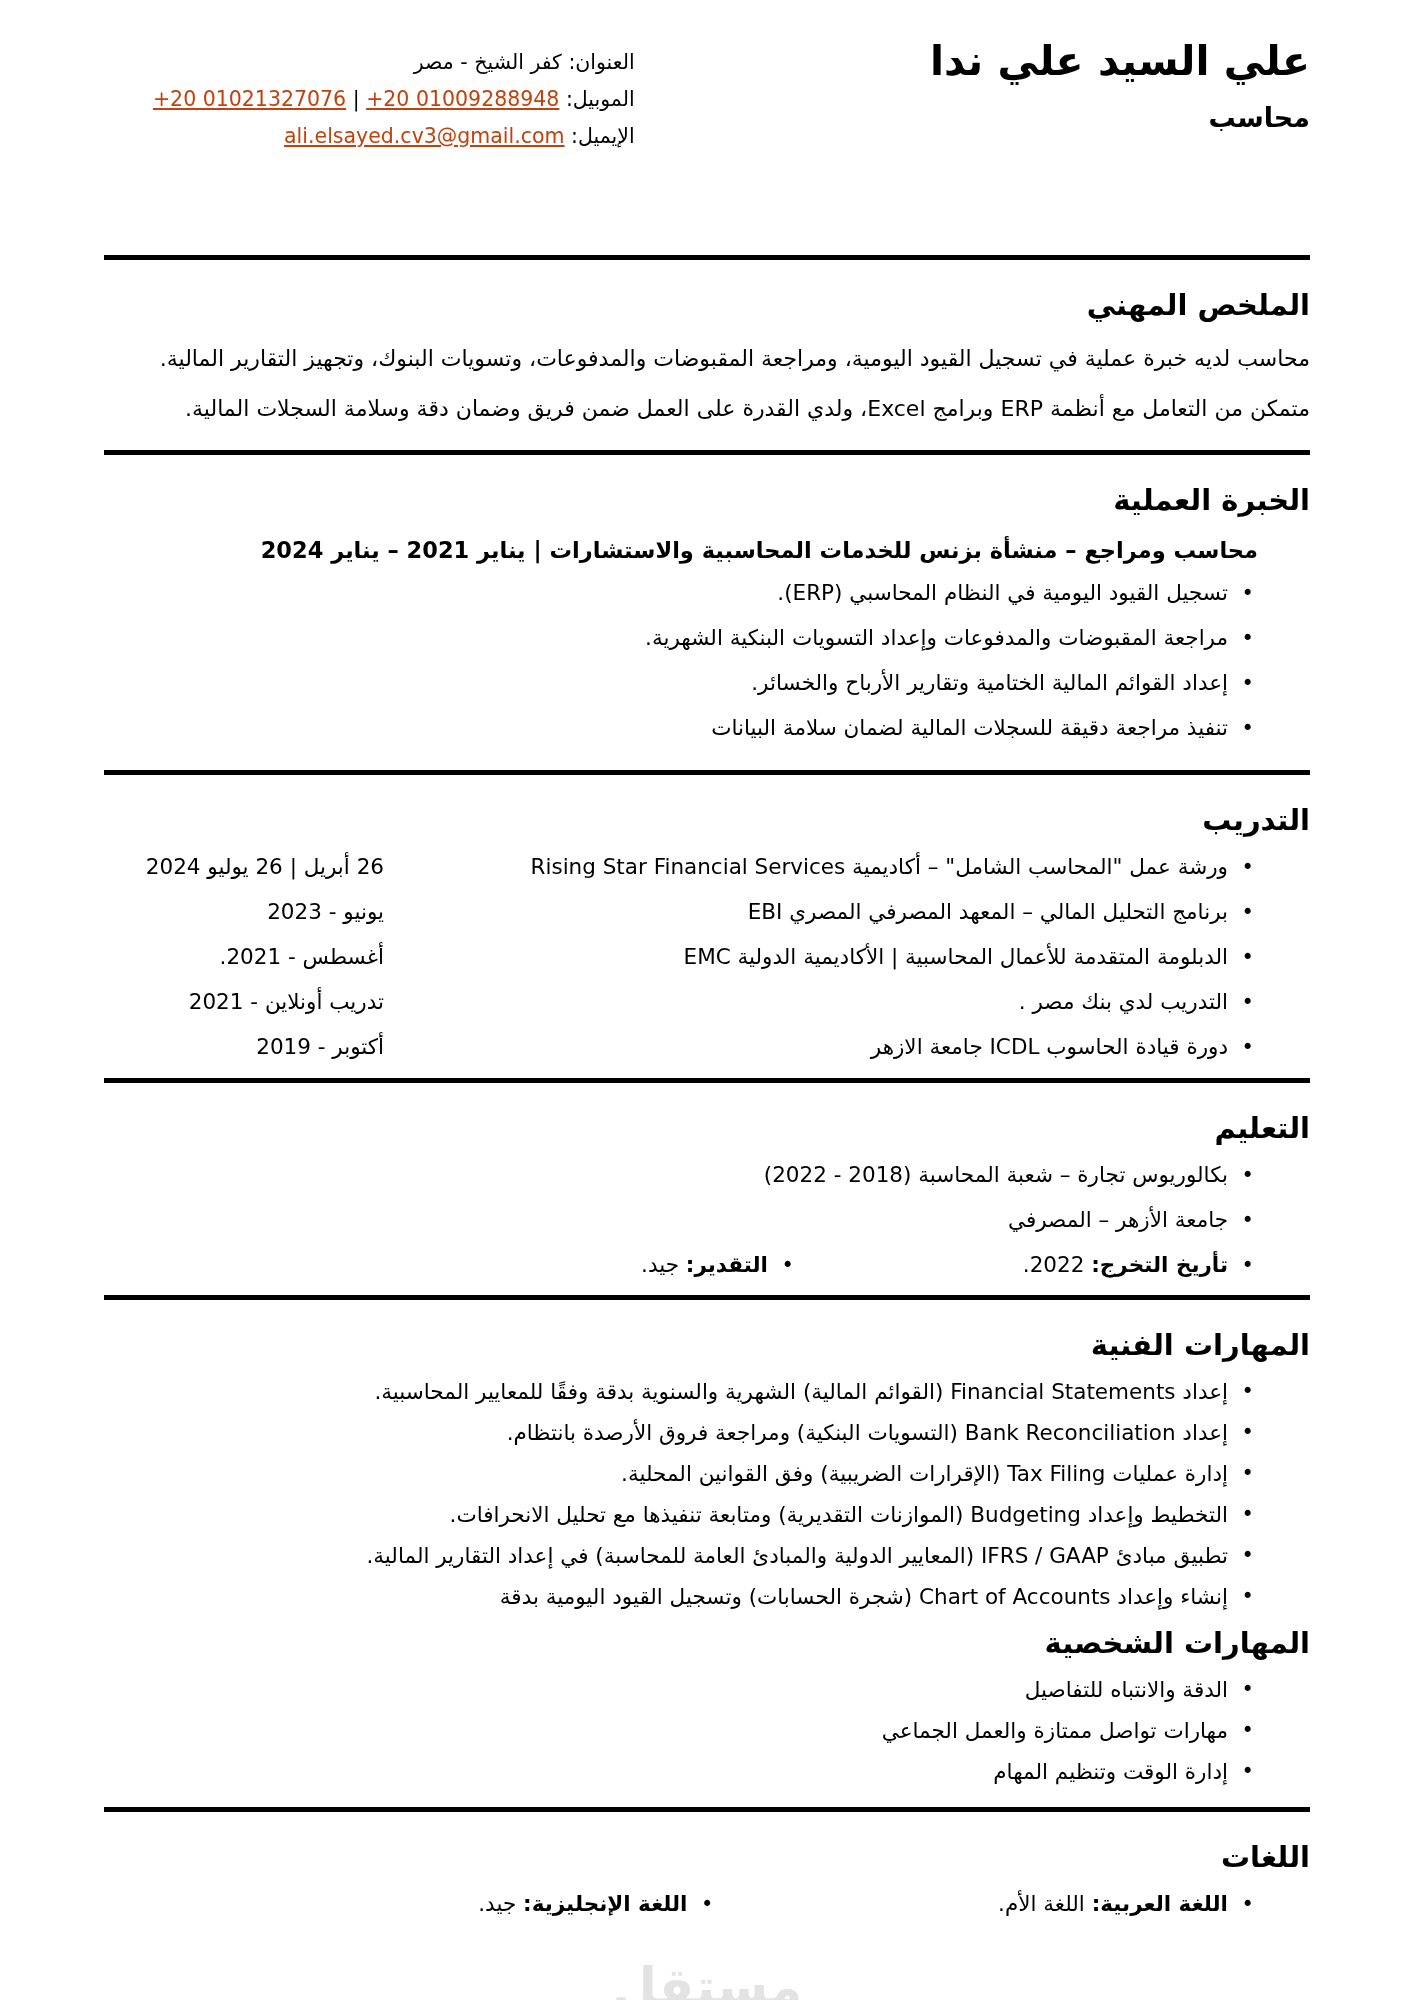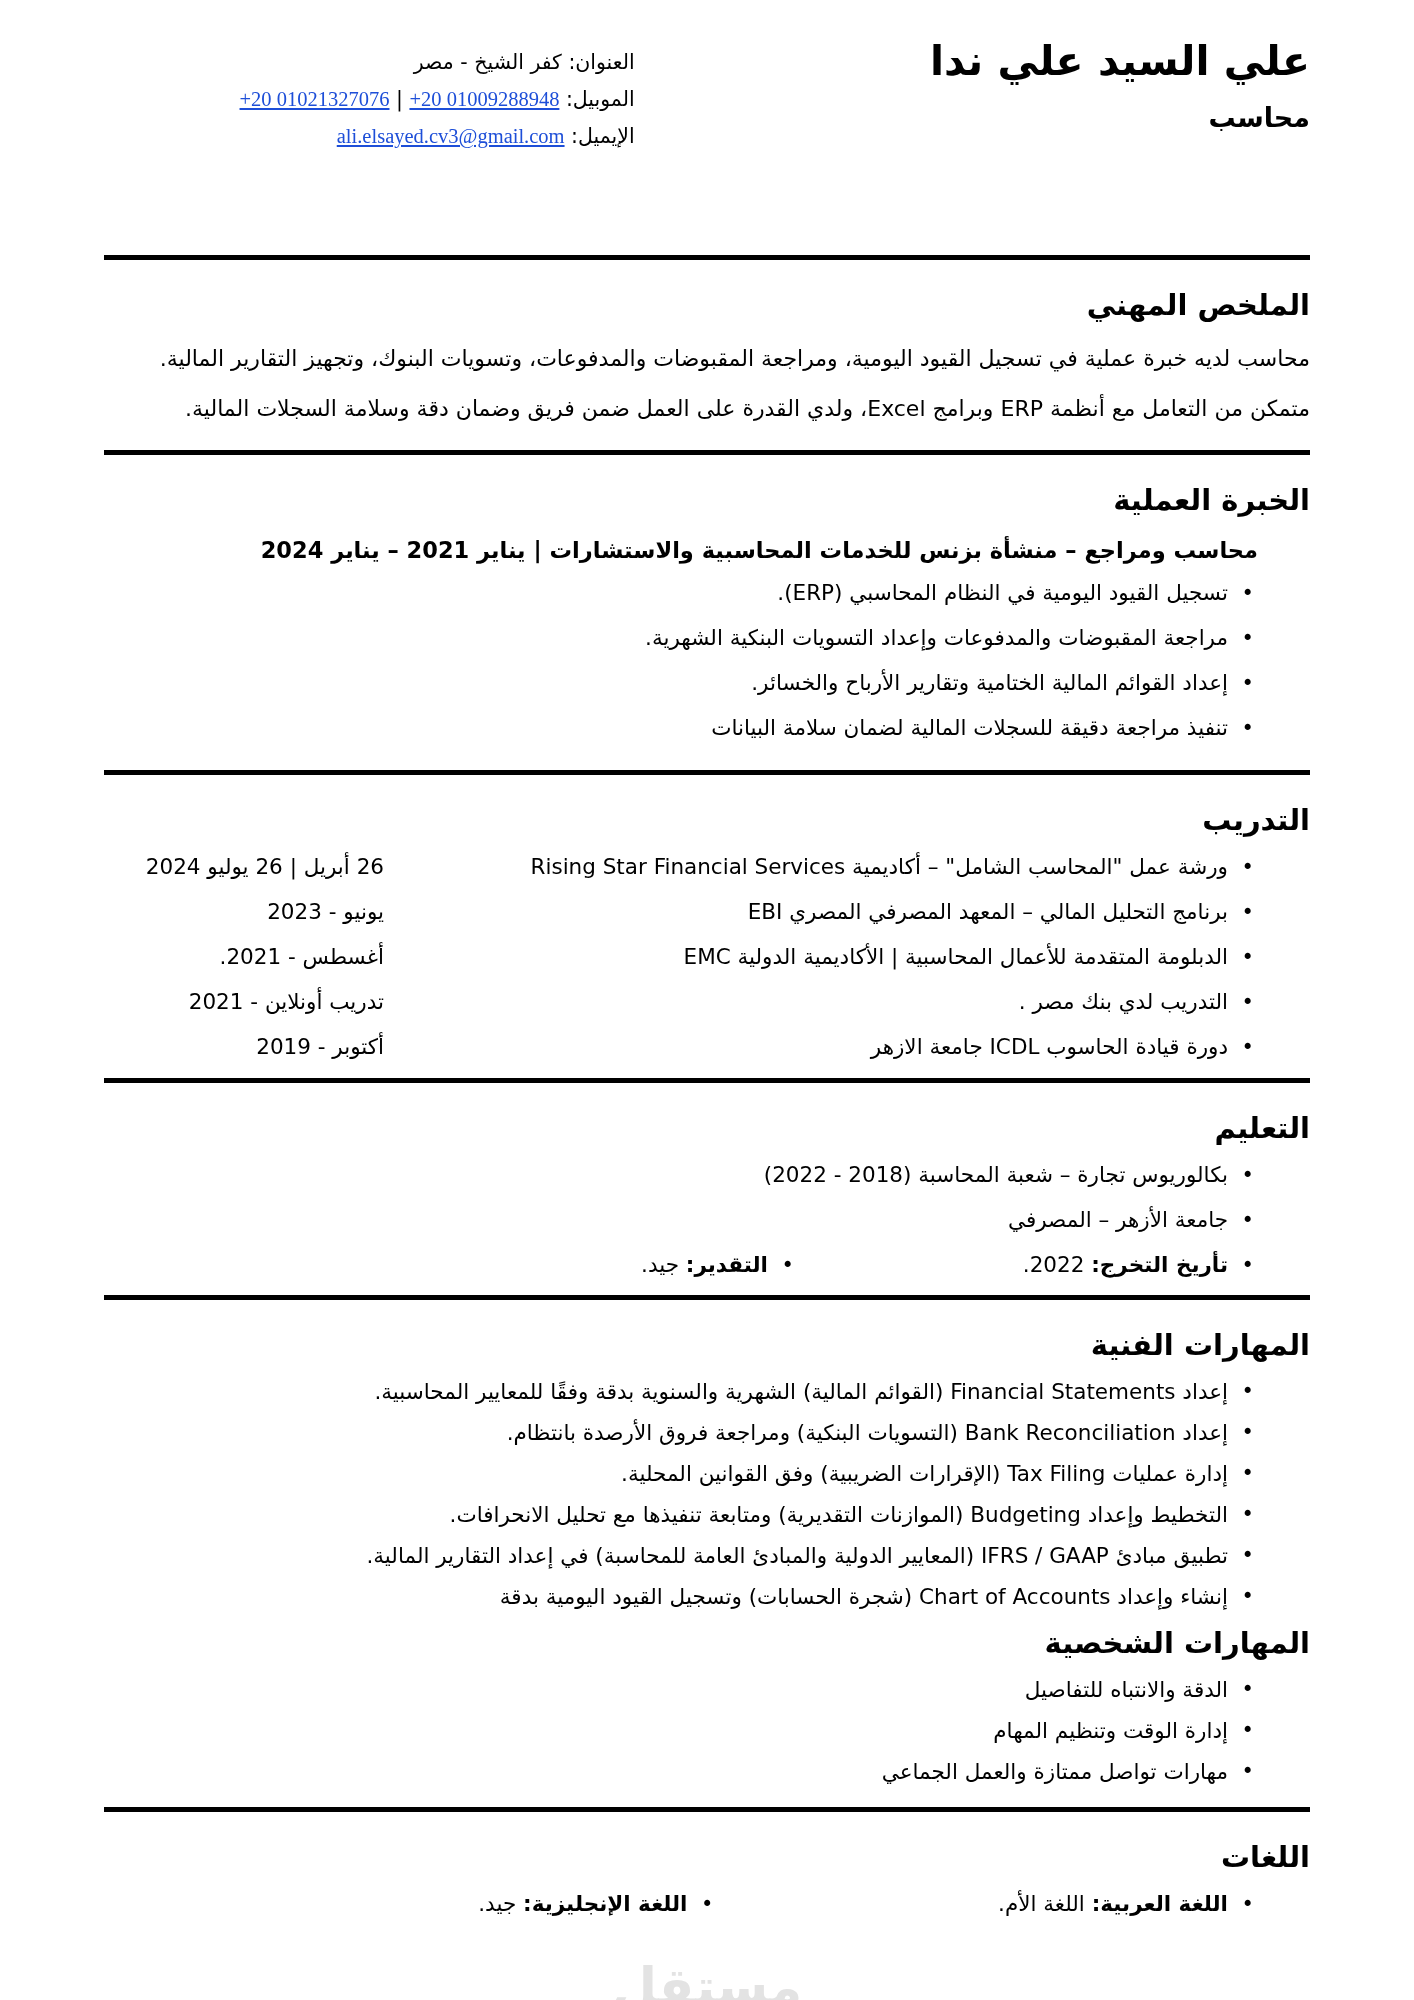--- a/index.html
+++ b/index.html
@@ -10,21 +10,21 @@
     color: #000; direction: rtl; position: relative; overflow: hidden;
   }
   .page { padding: 36px 104px 0 104px; position: relative; z-index: 1; }
 
   
   .header { display: flex; }
   .identity { width: 56%; }
   .person-name { font-size: 41px; font-weight: 700; line-height: 1.25; }
   .person-title { font-size: 27px; font-weight: 700; margin-top: 15px; }
   .contact { width: 44%; font-size: 20.5px; line-height: 37px; text-align: right; padding-top: 8px; }
-  .contact a { color: #1d4ed8; text-decoration: underline; font-family: Liberation Serif, serif; }
+  .contact a { color: #c2410c; text-decoration: underline; }
   .ltr { direction: ltr; unicode-bidi: embed; }
 
   
   .divider { height: 5px; background: #000; }
   .d1 { margin-top: 100px; }
   .d2 { margin-top: 16px; }
   .d3 { margin-top: 28px; }
   .d4 { margin-top: 14px; }
   .d5 { margin-top: 16px; }
   .d6 { margin-top: 22px; }
@@ -158,22 +158,22 @@
     <li><span>إعداد Bank Reconciliation (التسويات البنكية) ومراجعة فروق الأرصدة بانتظام.</span></li>
     <li><span>إدارة عمليات Tax Filing (الإقرارات الضريبية) وفق القوانين المحلية.</span></li>
     <li><span>التخطيط وإعداد Budgeting (الموازنات التقديرية) ومتابعة تنفيذها مع تحليل الانحرافات.</span></li>
     <li><span>تطبيق مبادئ IFRS / GAAP (المعايير الدولية والمبادئ العامة للمحاسبة) في إعداد التقارير المالية.</span></li>
     <li><span>إنشاء وإعداد Chart of Accounts (شجرة الحسابات) وتسجيل القيود اليومية بدقة</span></li>
   </ul>
 
   <h2 class="section-heading tight">المهارات الشخصية</h2>
   <ul class="bullets compact">
     <li><span>الدقة والانتباه للتفاصيل</span></li>
+    <li><span>مهارات تواصل ممتازة والعمل الجماعي</span></li>
     <li><span>إدارة الوقت وتنظيم المهام</span></li>
-    <li><span>مهارات تواصل ممتازة والعمل الجماعي</span></li>
   </ul>
 
   <div class="divider d6"></div>
 
   <h2 class="section-heading">اللغات</h2>
   <ul class="bullets inline-row">
     <li class="w47">
       <span class="lbl">اللغة العربية:</span>
       <span>اللغة الأم.</span>
     </li>

